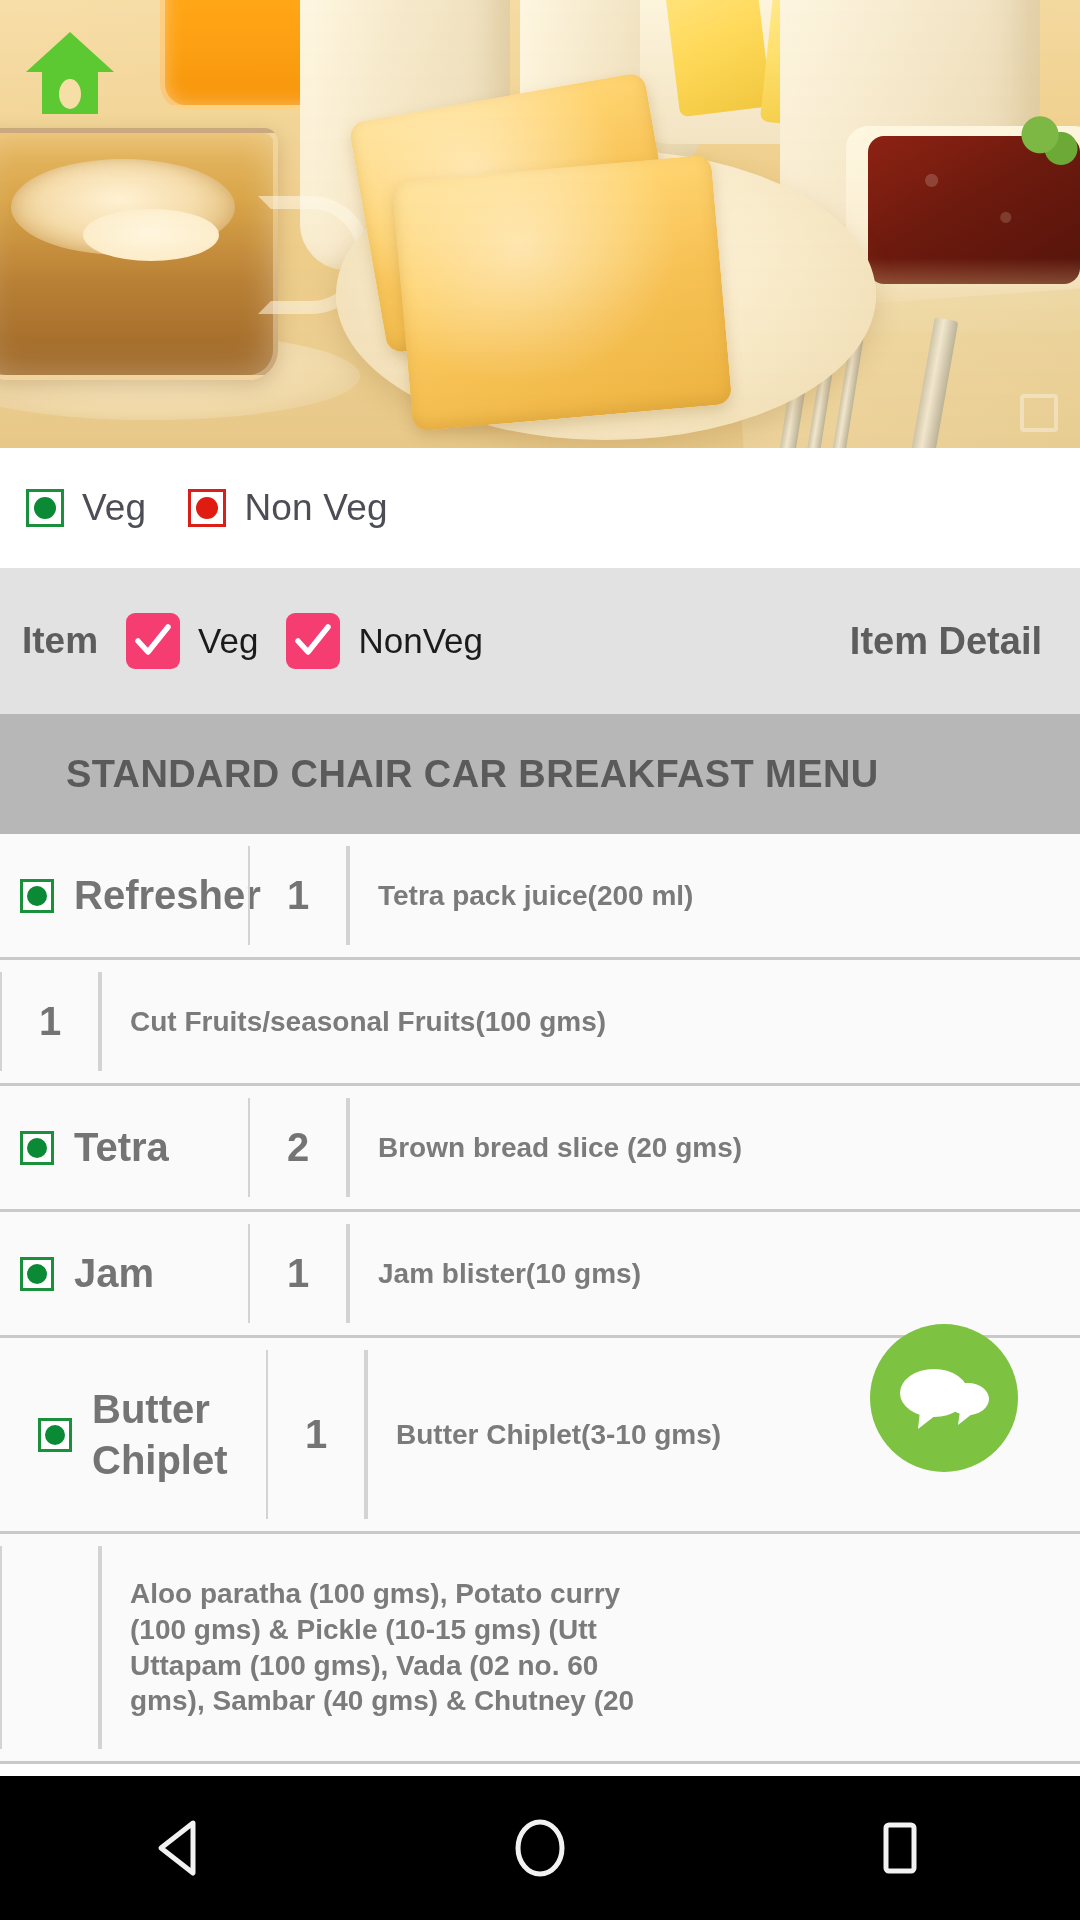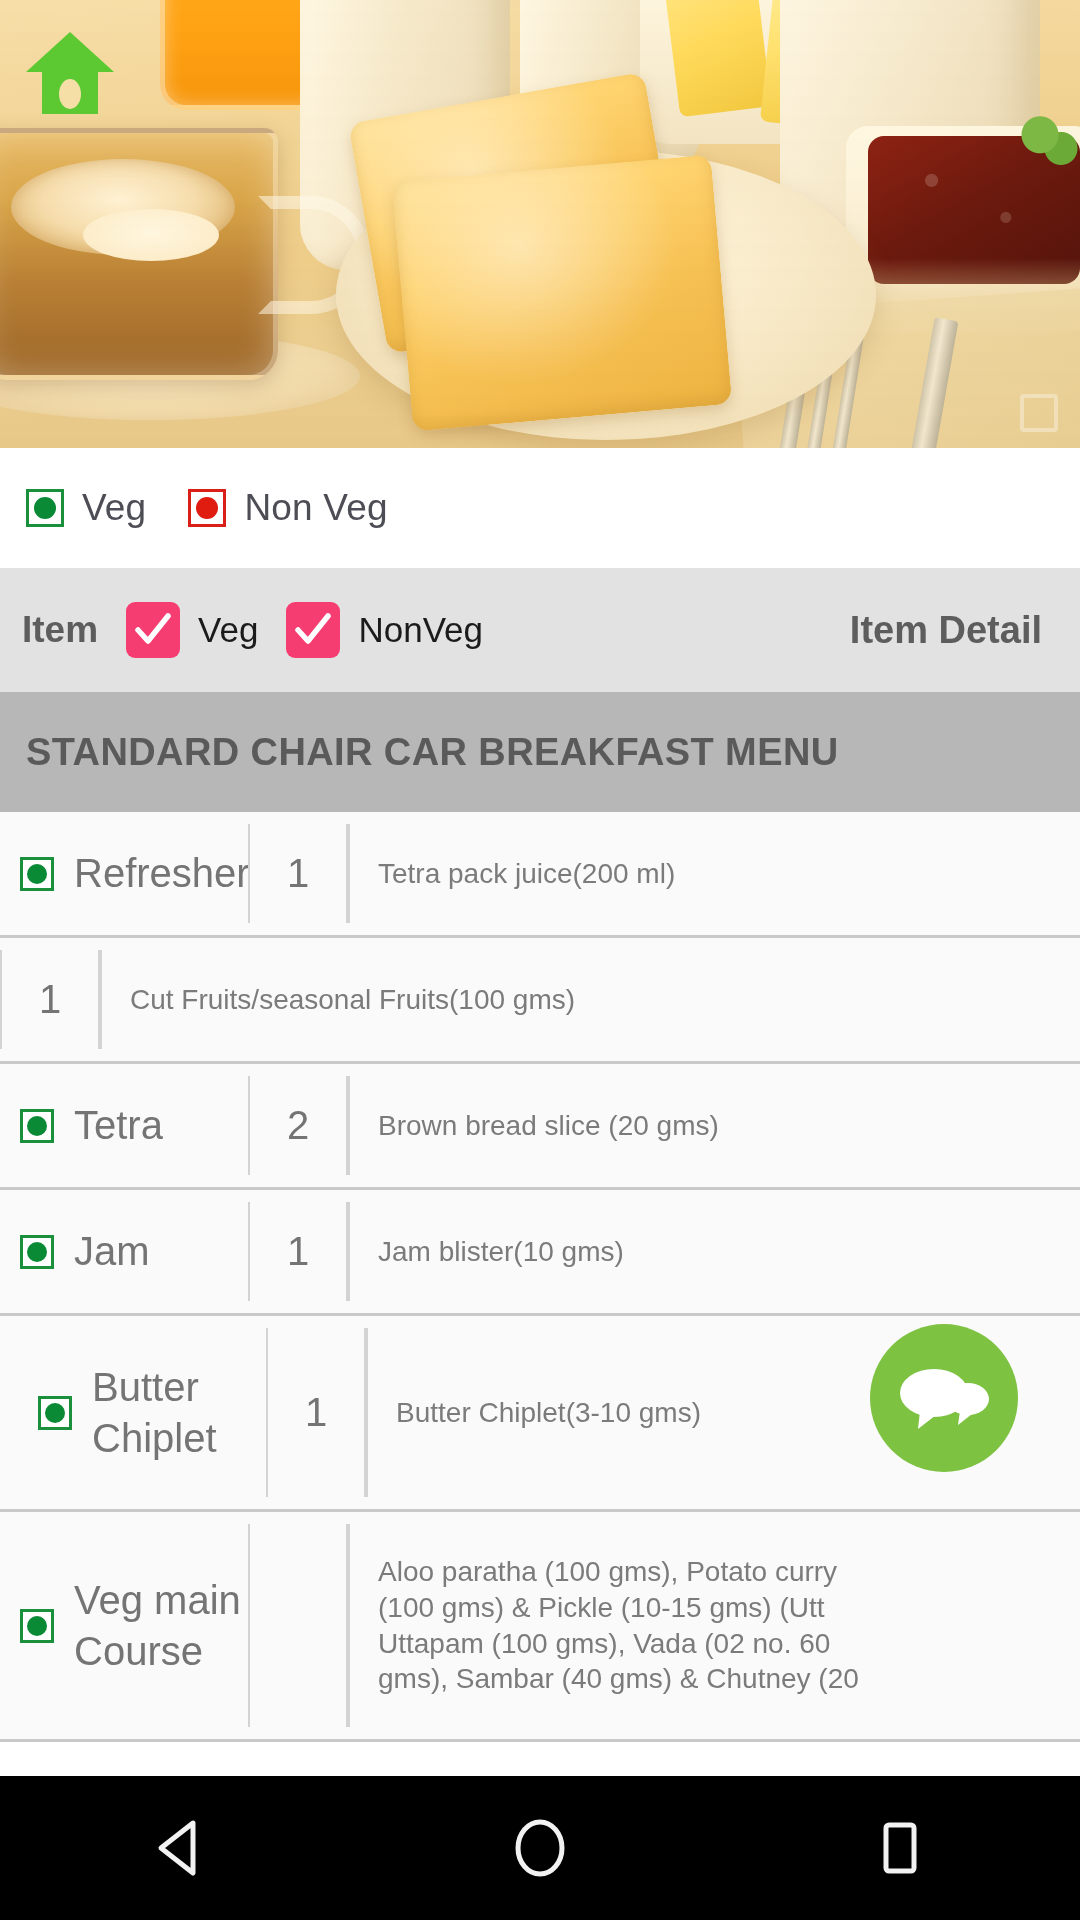--- a/index.html
+++ b/index.html
@@ -173,46 +173,46 @@
   }
   .vbox.nv { border-color:#d91f17; }
   .vdot { width:22px; height:22px; border-radius:50%; background:#0b8a36; }
   .vdot.nv { background:#e01b0f; }
   .legend-label {
     margin-left:18px; font-size:37px; color:#4d4d55; letter-spacing:.2px;
   }
 
   
   .filterbar {
-    height:124px; background:#e2e2e2;
+    height:146px; background:#e2e2e2;
     display:flex; align-items:center; padding:0 22px;
   }
   .fb-title { font-size:37px; font-weight:bold; color:#5d5d5d; }
   .cbox {
     width:54px; height:56px; border-radius:9px; background:#f63d72;
     margin-left:28px; position:relative; flex:none;
   }
   .cbox svg { position:absolute; left:9px; top:11px; }
   .cb-label { margin-left:18px; font-size:35px; color:#1b1b1b; }
   .fb-right {
     margin-left:auto; margin-right:16px;
     font-size:38px; font-weight:bold; color:#5d5d5d;
   }
 
   
   .section-head {
     height:120px; background:#b7b7b7; display:flex; align-items:center;
     padding:0 26px;
   }
   .section-head span {
-    font-size:38px; font-weight:bold; color:#5a5a5a; letter-spacing:.4px;
-  }
-
-  
-  .tbl { background:#14b8a6; }
+    font-size:38px; font-weight:bold; color:#5a5a5a; letter-spacing:.4px;margin-left:40px;
+  }
+
+  
+  .tbl { background:#14b8a6;font-weight:bold; }
   .row {
     display:flex; align-items:stretch; border-bottom:3px solid #c9c9c9;
     background:#fafafa; min-height:126px;
   }
   .c-item {
     width:248px; flex:none; display:flex; align-items:center; padding-left:20px;
   }
   .c-qty {
     width:100px; flex:none; display:flex; align-items:center; justify-content:center;
     border-left:2px solid #d3d3d3; border-right:2px solid #d3d3d3;
@@ -396,26 +396,20 @@
           <span class="item-name">Butter Chiplet</span>
         </div>
         <div class="c-qty">
           <span class="qty-txt">1</span>
         </div>
         <div class="c-detail">
           <span class="detail-txt">Butter Chiplet(3-10 gms)</span>
         </div>
       </div>
       <div class="row xtall">
-        <div class="c-item">
-          <span class="rowbox">
-            <span class="d"></span>
-          </span>
-          <span class="item-name">Veg main Course</span>
-        </div>
         <div class="c-qty">
           <span class="qty-txt"></span>
         </div>
         <div class="c-detail">
           <span class="detail-txt">Aloo paratha (100 gms), Potato curry
 (100 gms) &amp; Pickle (10-15 gms) (Utt
 Uttapam (100 gms), Vada (02 no. 60
 gms), Sambar (40 gms) &amp; Chutney (20</span>
         </div>
       </div>

